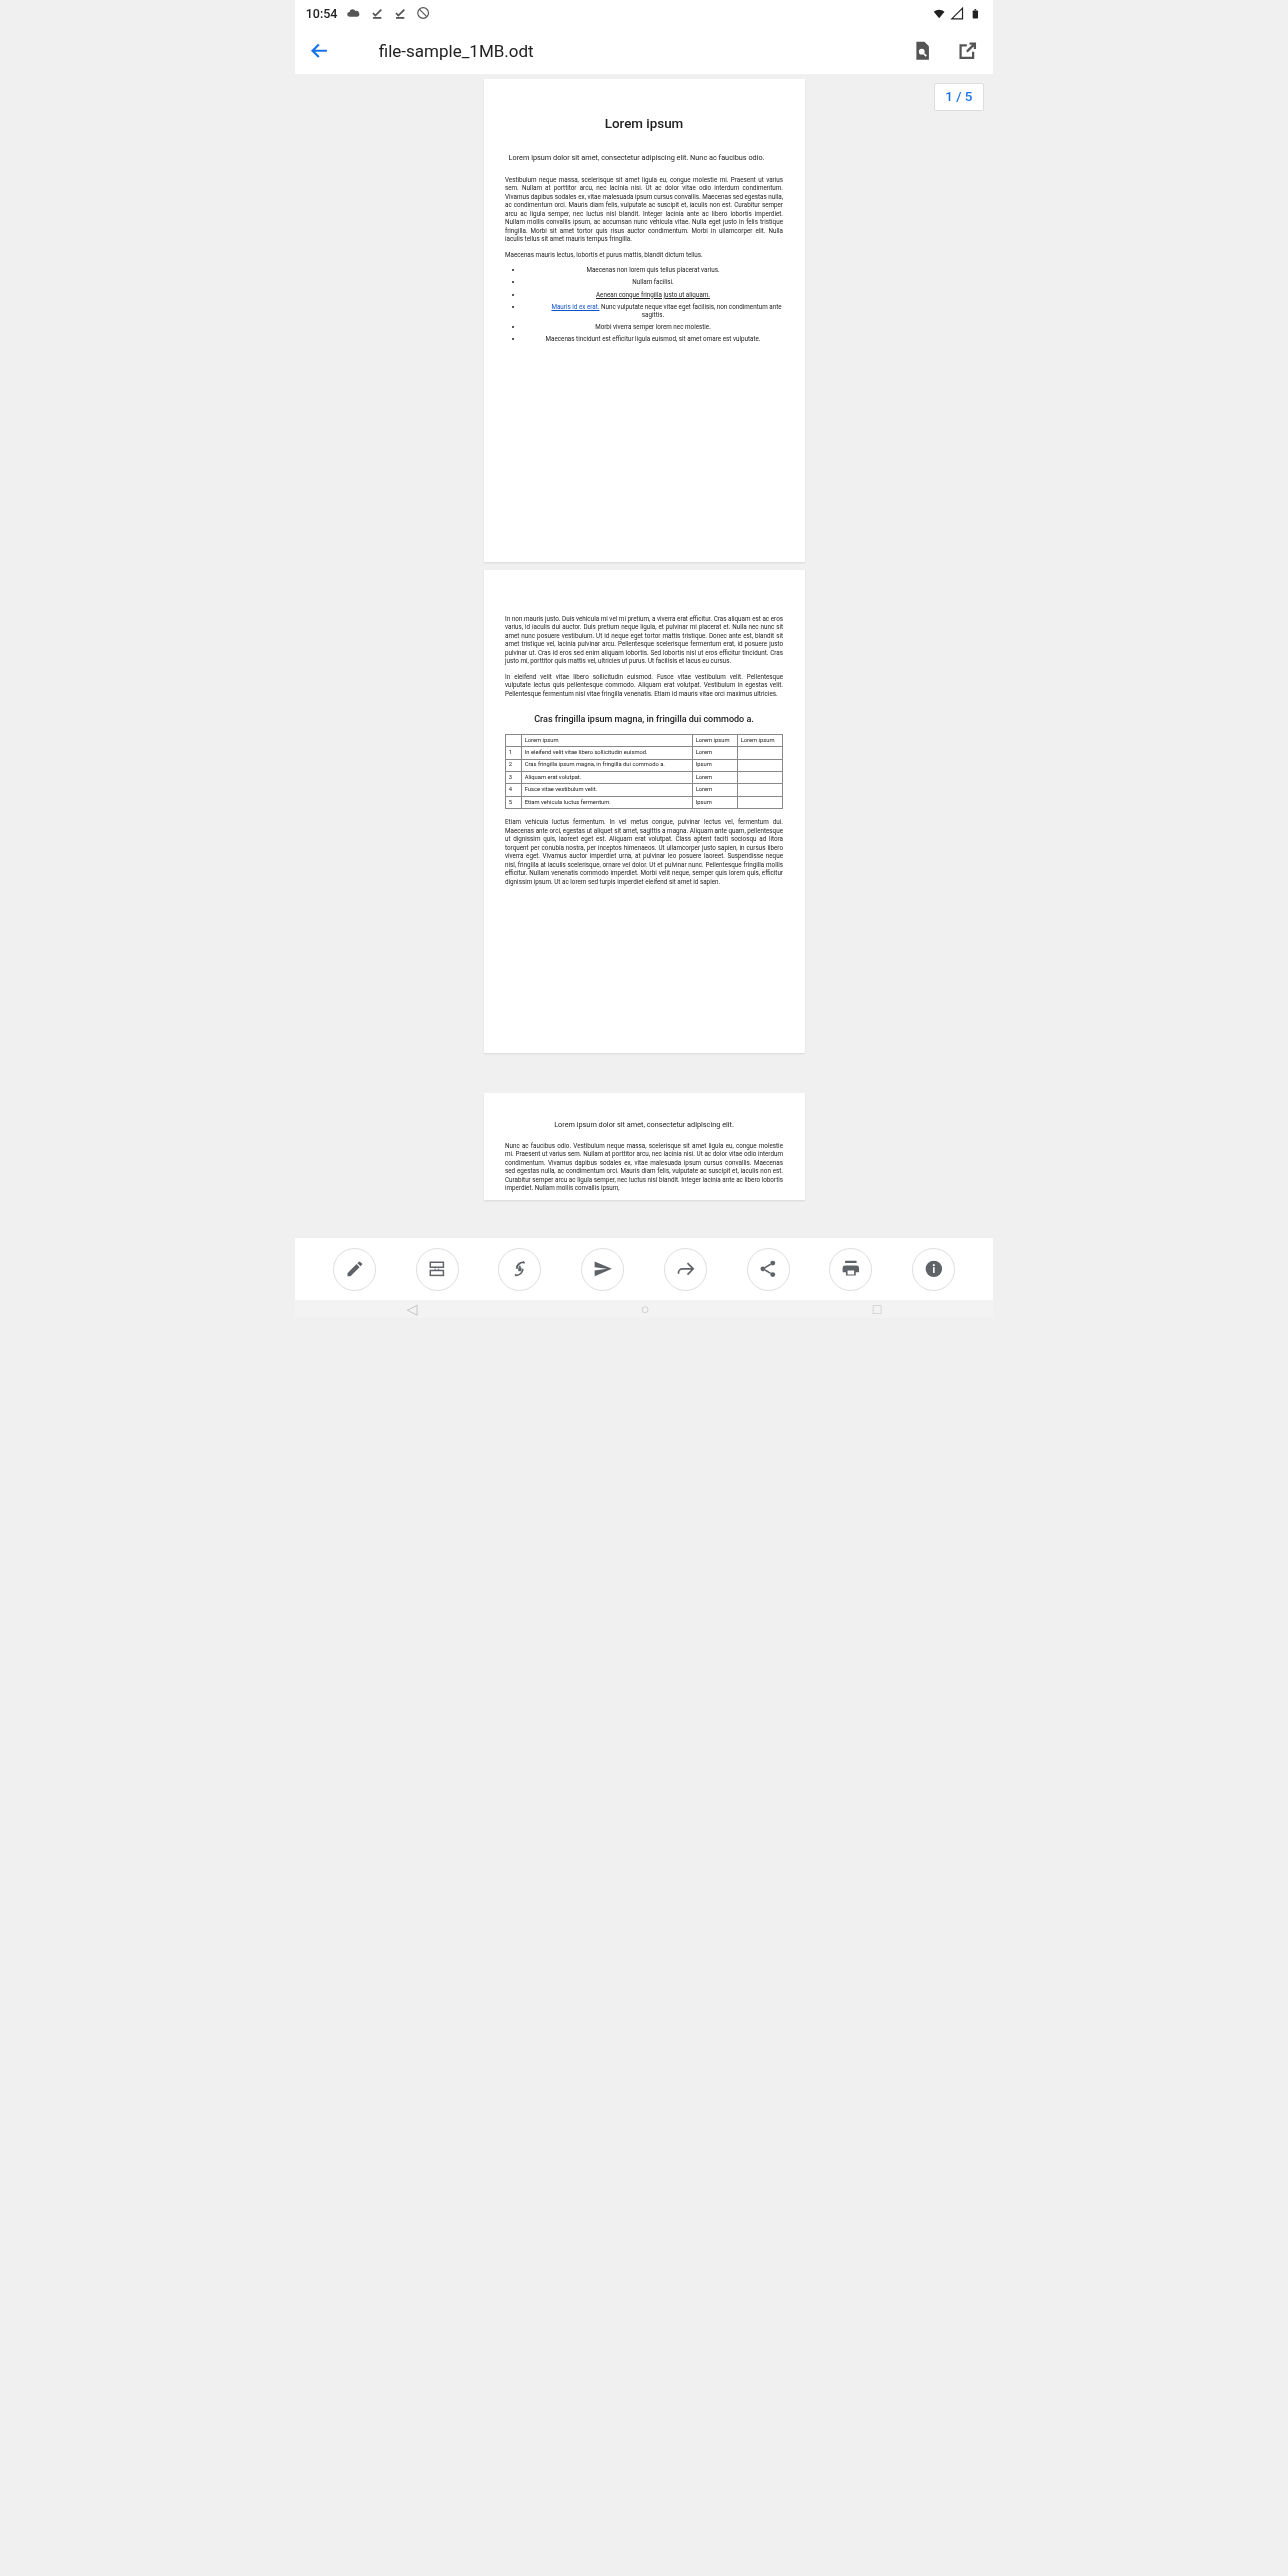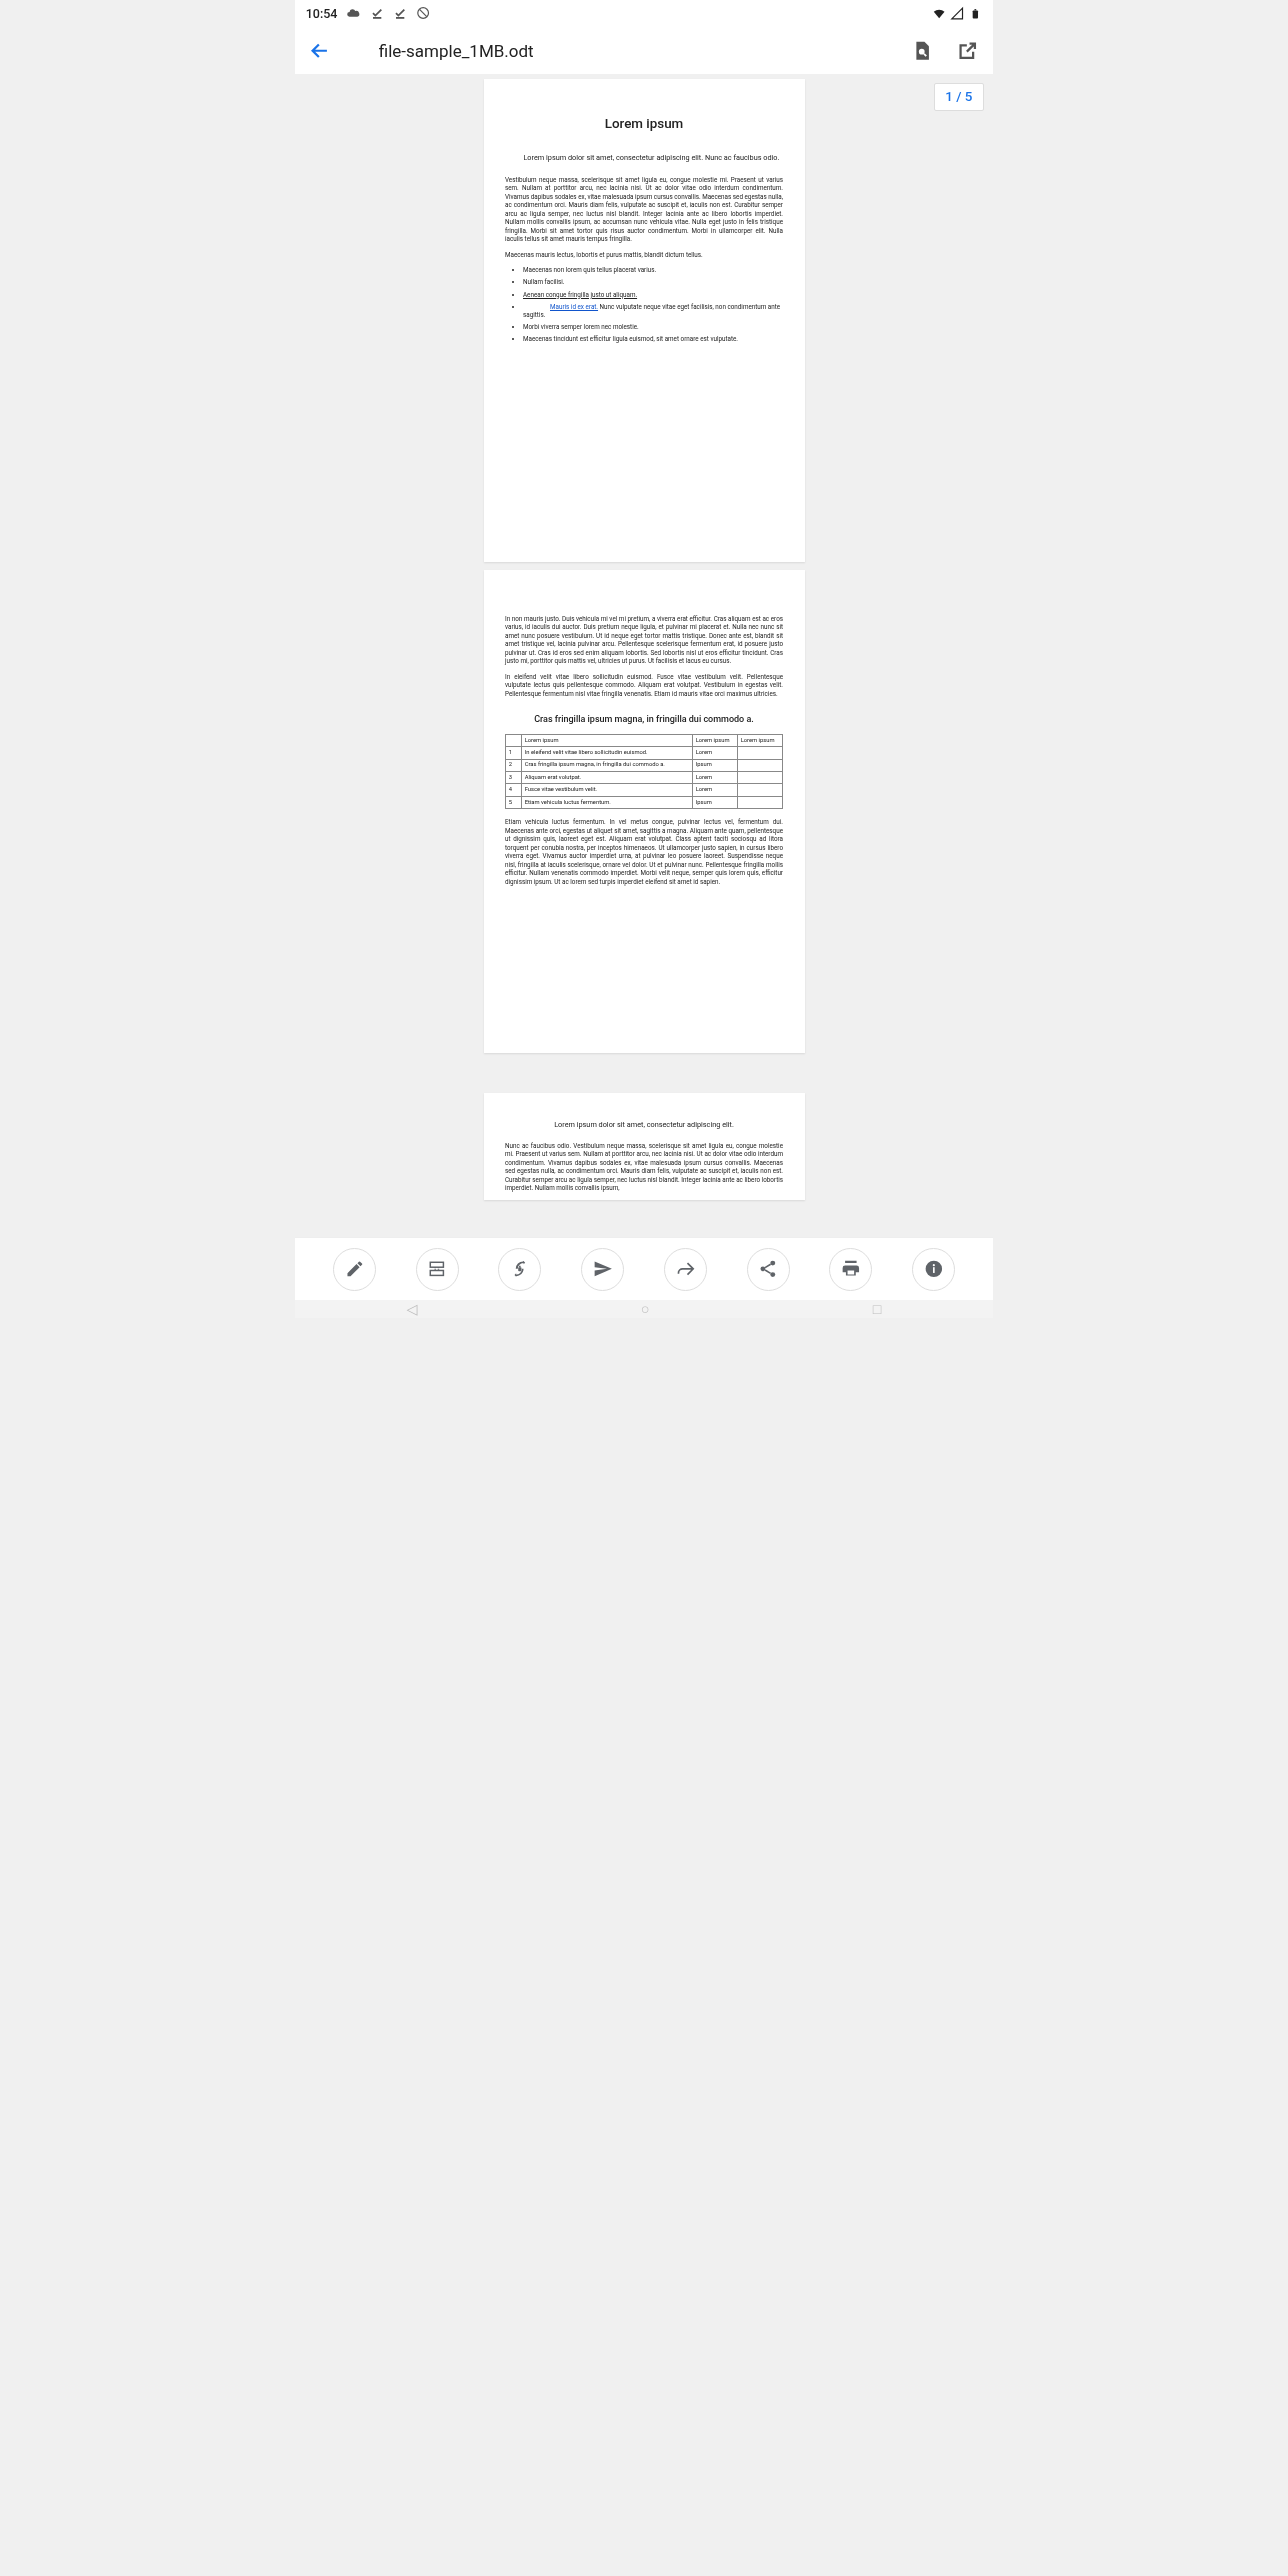--- a/index.html
+++ b/index.html
@@ -56,24 +56,24 @@
     width: 321px;
     margin: 0 auto 7.2px auto;
     padding: 36px 21.5px;
     box-shadow: 0 0.9px 1.8px rgba(0,0,0,0.1);
     font-size: 6.3px;
     line-height: 1.35;
     color: #222;
     min-height: 483px;
   }
   .page h1 { text-align: center; font-size: 13.4px; font-weight: 500; margin-bottom: 19.7px; }
-  .page .intro { font-size: 7.3px; margin-bottom: 12.5px; text-align: right; padding: 0 3.6px; }
+  .page .intro { font-size: 7.3px; margin-bottom: 12.5px; text-align: left; padding: 0 3.6px; }
   .page p.body { margin-bottom: 7.2px; text-align: justify; }
   .page ul { list-style: disc; padding-left: 18px; margin: 3.6px 0 7.2px 0; }
-  .page ul li { margin-bottom: 3.6px; }
+  .page ul li { margin-bottom: 3.6px; text-align: center; }
   .page a { color: #1155cc; text-decoration: underline; margin-left: 27px; }
   .page .u { text-decoration: underline; }
   .page h2 { font-size: 9px; font-weight: 500; text-align: center; margin: 14.3px 0 9px 0; }
   .page table { border-collapse: collapse; width: 100%; font-size: 5.8px; margin-bottom: 9px; }
   .page th, .page td { border: 0.9px solid #888; padding: 1.8px 2.7px; text-align: left; vertical-align: top; }
   .page table .num { width: 16px; text-align:left; }
   .bottom-bar {
     position: relative;
     background: #fff;
     height: 63px;

